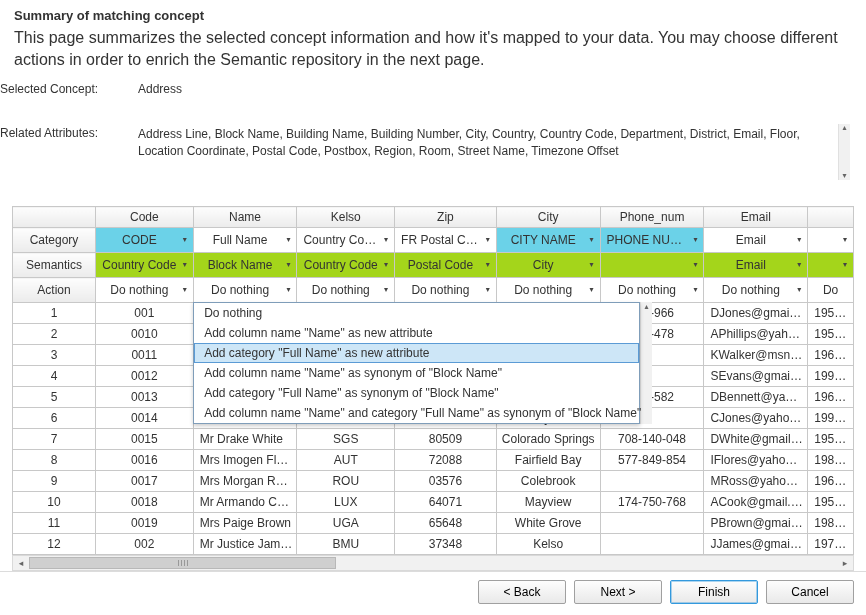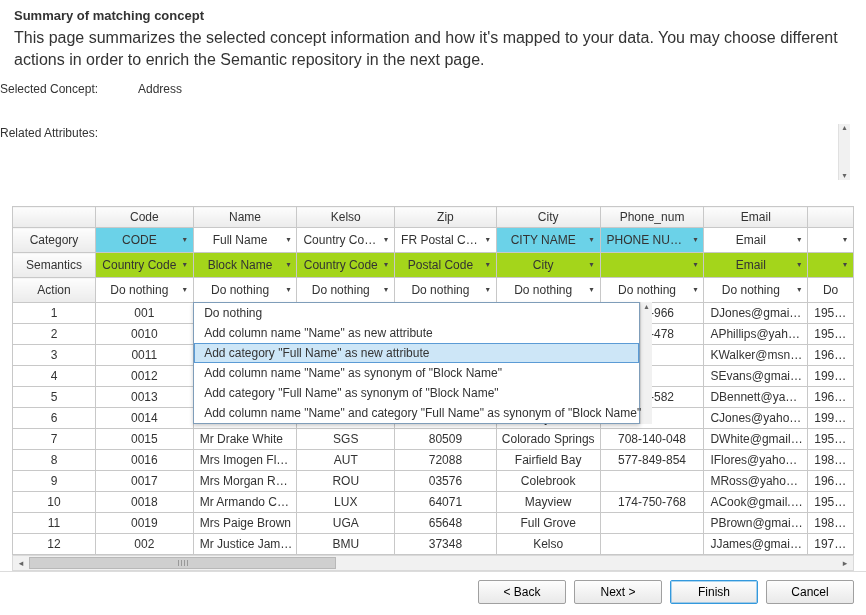--- a/index.html
+++ b/index.html
@@ -230,20 +230,21 @@
     <div class="summary-title">Summary of matching concept</div>
     <div class="summary-desc">This page summarizes the selected concept information and how it's mapped to your data. You may choose different actions in order to enrich the Semantic repository in the next page.</div>
   </div>
 
   <div class="attrs-area">
     <div class="attrs-label">Selected Concept:</div>
     <div class="attrs-value">Address</div>
     <div></div>
 
     <div class="attrs-label">Related Attributes:</div>
+    <div class="attrs-box">Address Line, Block Name, Building Name, Building Number, City, Country, Country Code, Department, District, Email, Floor, Location Coordinate, Postal Code, Postbox, Region, Room, Street Name, Timezone Offset</div>
     <div class="attrs-scroll">
       <div class="arrow up">▴</div>
       <div class="arrow down">▾</div>
     </div>
   </div>
 
   <div class="table-wrap" id="table-wrap">
     <table class="grid" id="grid">
         <colgroup>
           <col style="width: 80px;">
@@ -531,21 +532,21 @@
             <td class="data-td">174-750-768</td>
             <td class="data-td left">ACook@gmail.com</td>
             <td class="data-td left">1953-1</td>
           </tr>
           <tr>
             <td class="data-td">11</td>
             <td class="data-td">0019</td>
             <td class="data-td left">Mrs Paige Brown</td>
             <td class="data-td">UGA</td>
             <td class="data-td">65648</td>
-            <td class="data-td">Full Grove</td>
+            <td class="data-td">White Grove</td>
             <td class="data-td"></td>
             <td class="data-td left">PBrown@gmail.c…</td>
             <td class="data-td left">1985-0</td>
           </tr>
           <tr>
             <td class="data-td">12</td>
             <td class="data-td">002</td>
             <td class="data-td left">Mr Justice James</td>
             <td class="data-td">BMU</td>
             <td class="data-td">37348</td>

